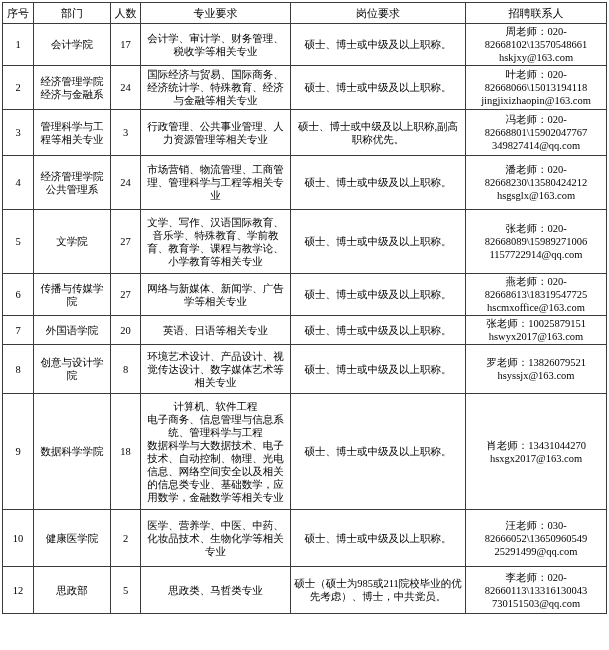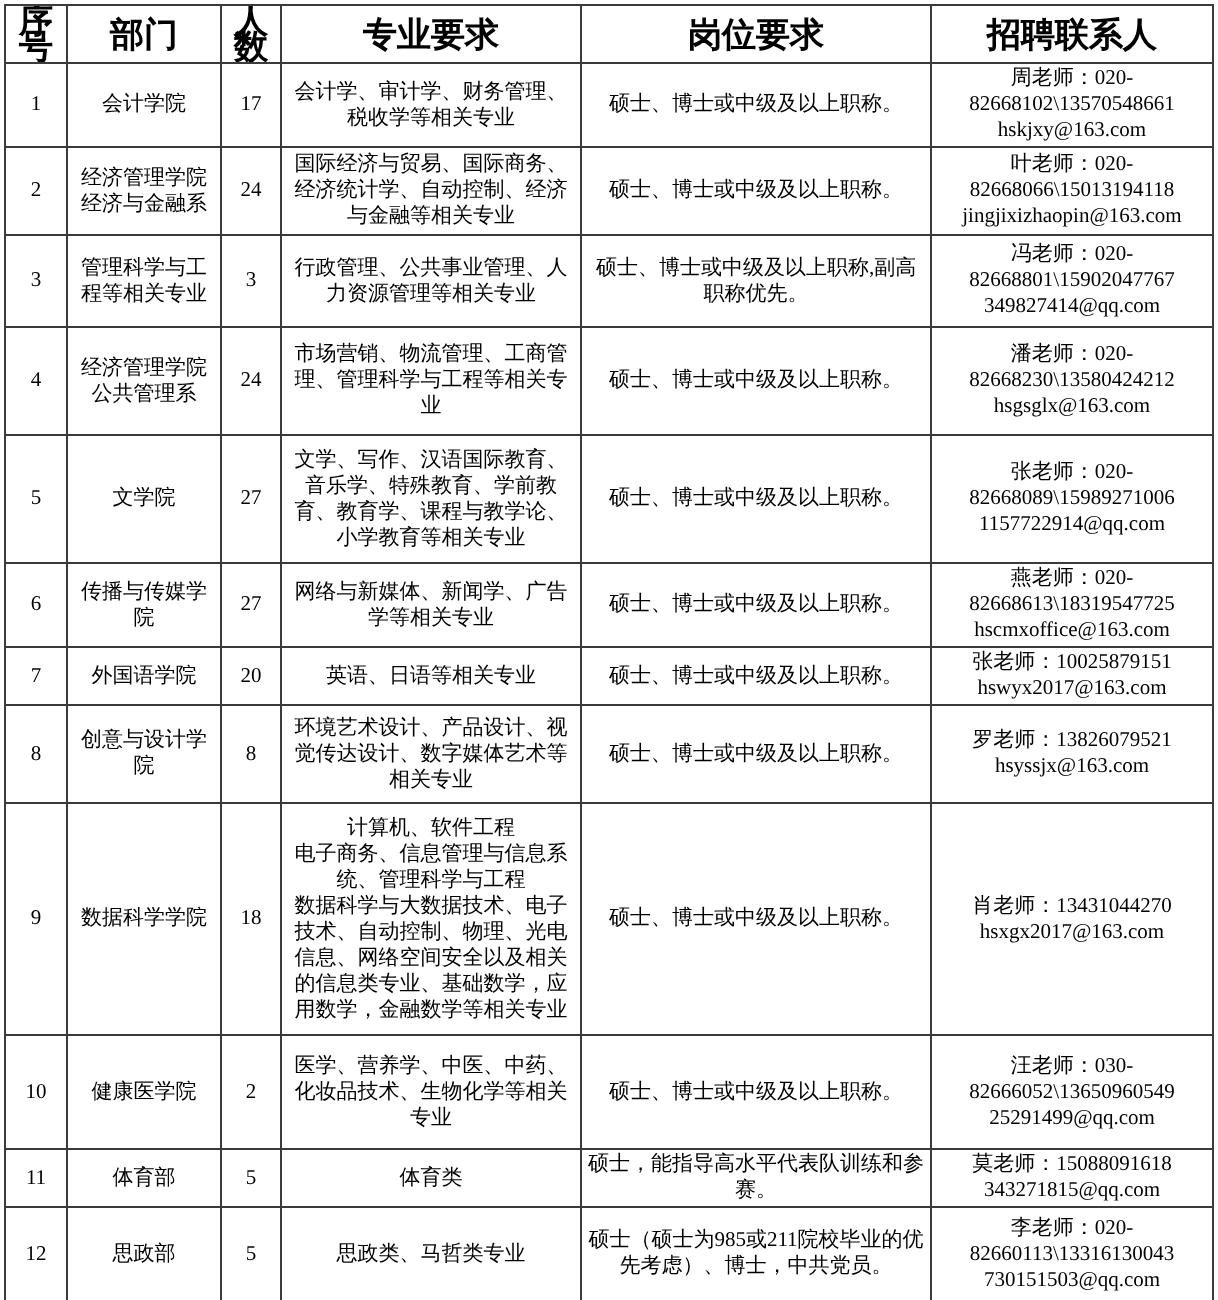--- a/index.html
+++ b/index.html
@@ -30,22 +30,22 @@
     vertical-align: middle;
     text-align: center;
     padding: 1px 2px;
     overflow: hidden;
     word-break: break-all;
   }
   table.recruit thead tr {
     height: 21px;
   }
   table.recruit th {
-    font-weight: bold;
-    font-size: 17px;
+    font-weight: normal;
+    font-size: 11px;
     margin-top: 32px;
   }
   td.cell-majors,
   td.cell-contact {
     white-space: pre-line;
   }
   td.cell-requirements {
     text-align: left;
     padding: 1px 3px;
     margin-left: 36px;
@@ -86,21 +86,21 @@
           <td class="cell-majors">会计学、审计学、财务管理、税收学等相关专业</td>
           <td class="cell-requirements">硕士、博士或中级及以上职称。</td>
           <td class="cell-contact">周老师：020-
 82668102\13570548661
 hskjxy@163.com</td>
         </tr>
         <tr style="height: 44px;">
           <td>2</td>
           <td>经济管理学院经济与金融系</td>
           <td>24</td>
-          <td class="cell-majors">国际经济与贸易、国际商务、经济统计学、自动控制、经济与金融等相关专业</td>
+          <td class="cell-majors">国际经济与贸易、国际商务、经济统计学、特殊教育、经济与金融等相关专业</td>
           <td class="cell-requirements">硕士、博士或中级及以上职称。</td>
           <td class="cell-contact">叶老师：020-
 82668066\15013194118
 jingjixizhaopin@163.com</td>
         </tr>
         <tr style="height: 46px;">
           <td>3</td>
           <td>管理科学与工程等相关专业</td>
           <td>3</td>
           <td class="cell-majors">行政管理、公共事业管理、人力资源管理等相关专业</td>
@@ -171,29 +171,20 @@
         <tr style="height: 57px;">
           <td>10</td>
           <td>健康医学院</td>
           <td>2</td>
           <td class="cell-majors">医学、营养学、中医、中药、化妆品技术、生物化学等相关专业</td>
           <td class="cell-requirements">硕士、博士或中级及以上职称。</td>
           <td class="cell-contact">汪老师：030-
 82666052\13650960549
 25291499@qq.com</td>
         </tr>
-        <tr style="height: 28px;">
-          <td>11</td>
-          <td>体育部</td>
-          <td>5</td>
-          <td class="cell-majors">体育类</td>
-          <td class="cell-requirements">硕士，能指导高水平代表队训练和参赛。</td>
-          <td class="cell-contact">莫老师：15088091618
-343271815@qq.com</td>
-        </tr>
         <tr style="height: 47px;">
           <td>12</td>
           <td>思政部</td>
           <td>5</td>
           <td class="cell-majors">思政类、马哲类专业</td>
           <td class="cell-requirements">硕士（硕士为985或211院校毕业的优先考虑）、博士，中共党员。</td>
           <td class="cell-contact">李老师：020-
 82660113\13316130043
 730151503@qq.com</td>
         </tr>

